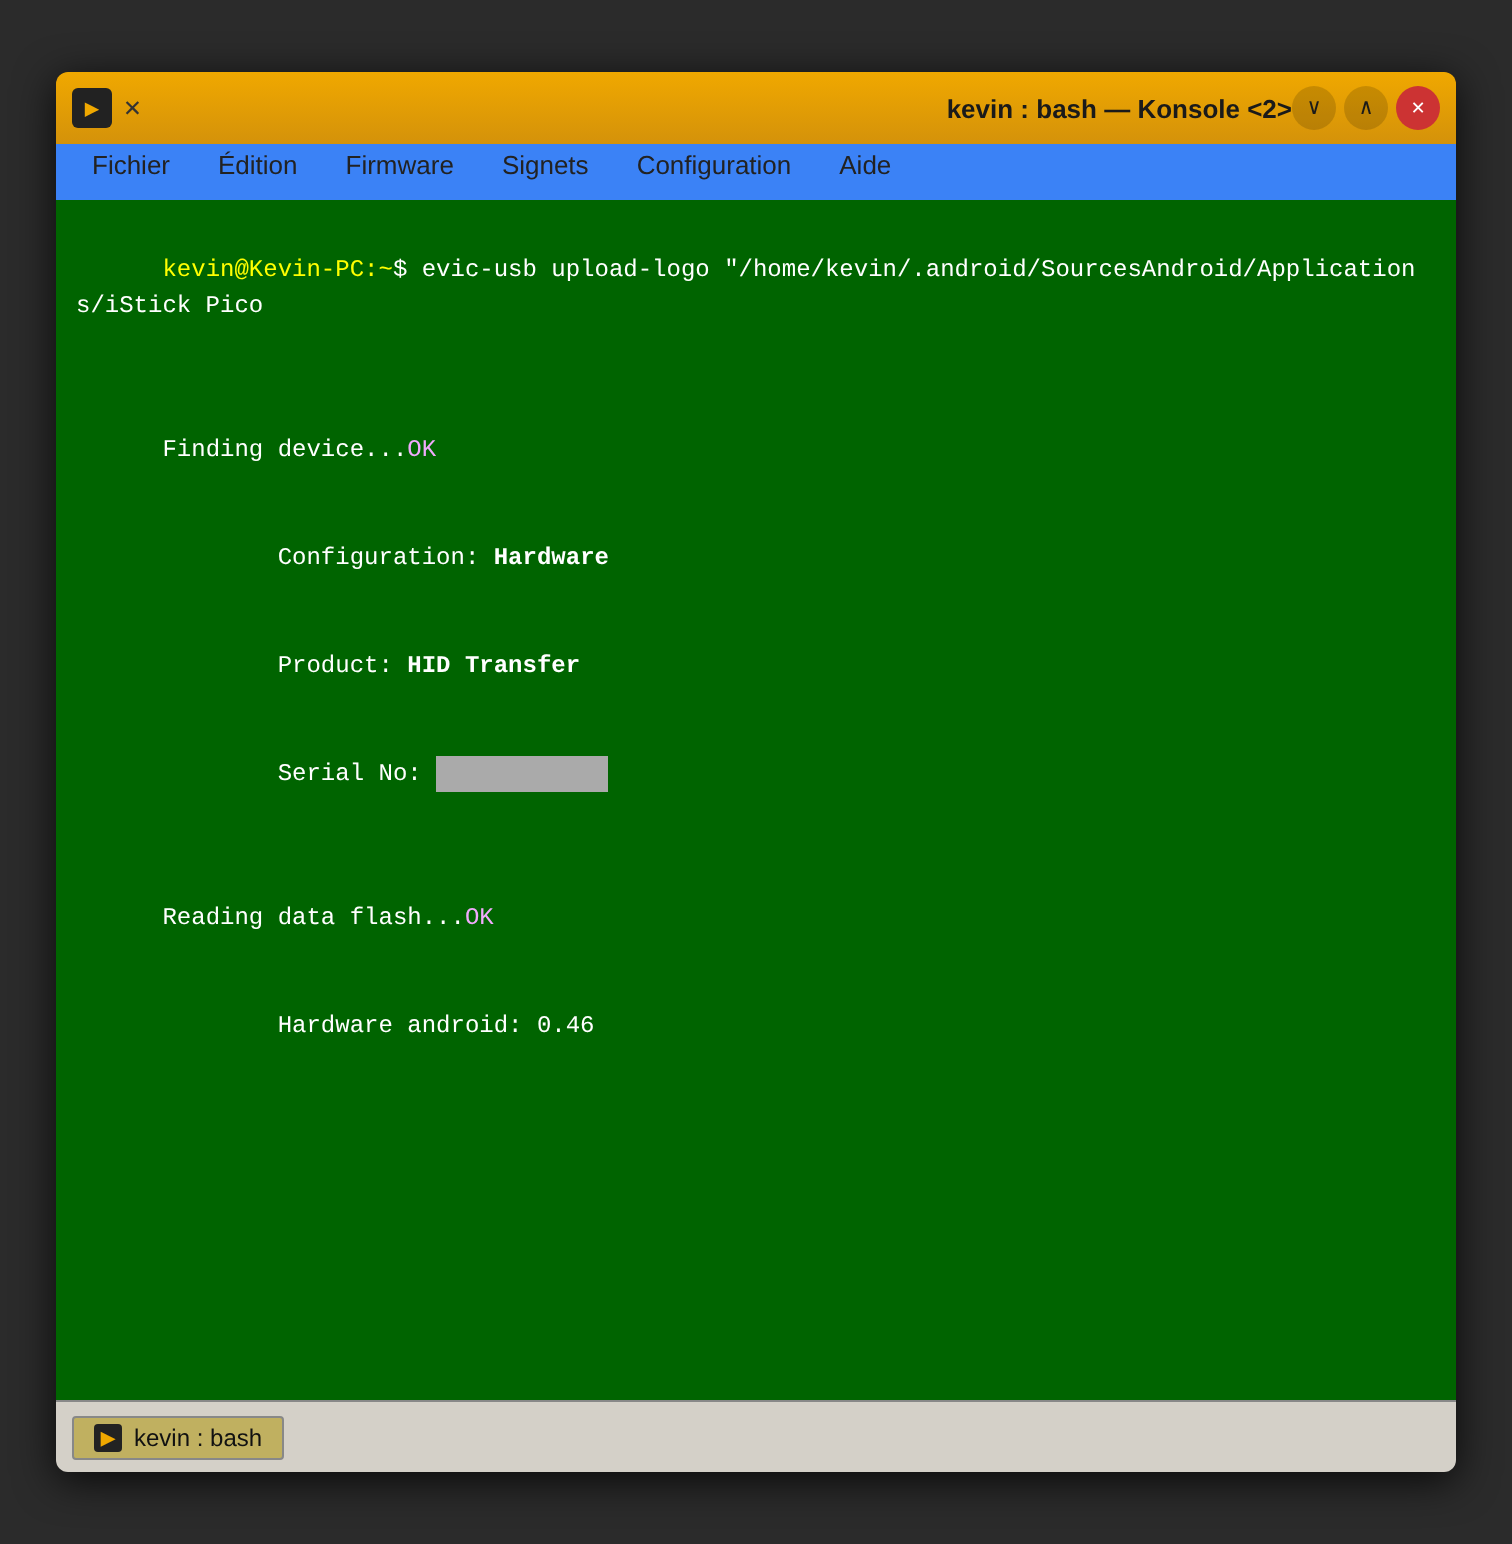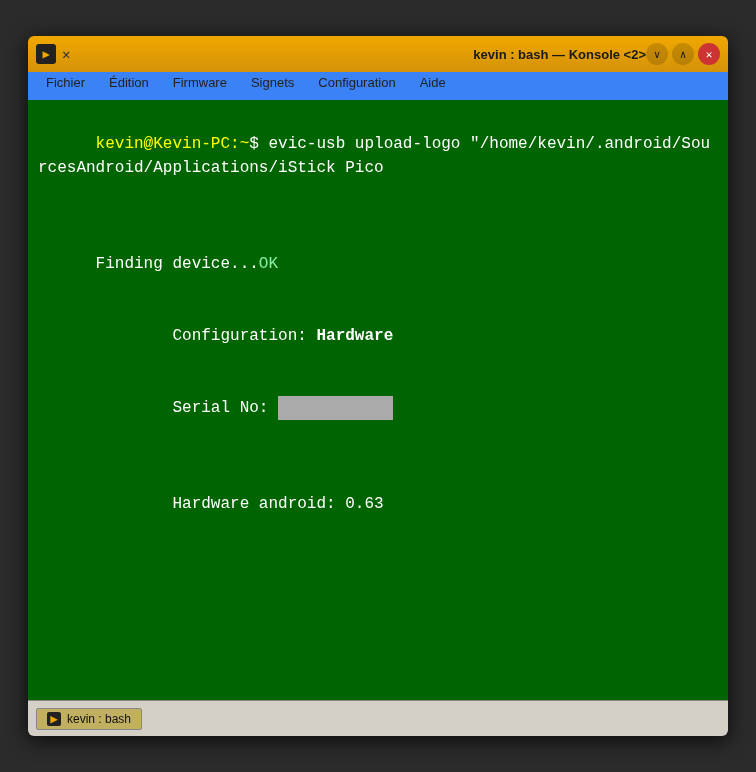--- a/index.html
+++ b/index.html
@@ -127,29 +127,29 @@
       background: #004d00;
     }
 
     .terminal-area::-webkit-scrollbar-thumb {
       background: #888;
       border-radius: 2px;
     }
 
     .line {
       font-family: 'Courier New', Courier, monospace;
-      font-size: 16px;
+      font-size: 12px;
       line-height: 1.5;
       white-space: pre-wrap;
       word-break: break-all;
     }
 
     .yellow { color: #ffff00; }
     .white { color: #ffffff; }
-    .green-ok { color: #86efac; }
+    .green-ok { color: #f0abfc; }
     .bold { font-weight: bold; }
 
     .taskbar {
       background: #d4d0c8;
       height: 36px;
       display: flex;
       align-items: center;
       padding: 0 8px;
       flex-shrink: 0;
       border-top: 1px solid #888;
@@ -221,25 +221,31 @@
       <span class="yellow">kevin@Kevin-PC:~</span><span class="white">$ evic-usb upload-logo "/home/kevin/.android/SourcesAndroid/Applications/iStick Pico</span>
     </div>
     <div class="line">&nbsp;</div>
     <div class="line">
       <span class="white">Finding device...</span><span class="green-ok">OK</span>
     </div>
     <div class="line">
       <span class="white">        Configuration: </span><span class="white bold">Hardware</span>
     </div>
     <div class="line">
+      <span class="white">        Product: </span><span class="white bold">HID Transfer</span>
+    </div>
+    <div class="line">
       <span class="white">        Serial No: </span><span class="redacted">&nbsp;&nbsp;&nbsp;&nbsp;&nbsp;&nbsp;&nbsp;&nbsp;&nbsp;&nbsp;&nbsp;&nbsp;</span>
     </div>
     <div class="line">&nbsp;</div>
     <div class="line">
-      <span class="white">        Hardware android: </span><span class="white">0.63</span>
+      <span class="white">Reading data flash...</span><span class="green-ok">OK</span>
+    </div>
+    <div class="line">
+      <span class="white">        Hardware android: </span><span class="white">0.46</span>
     </div>
 
   </div>
 
   <div class="taskbar">
     <div class="taskbar-item">
       <div class="taskbar-icon">▶</div>
       <span>kevin : bash</span>
     </div>
   </div>

